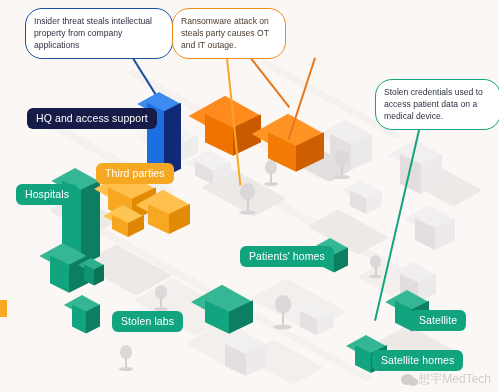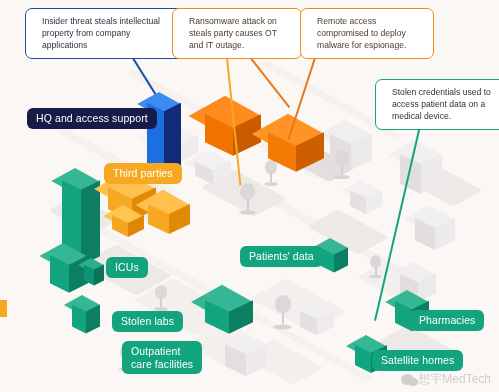--- a/index.html
+++ b/index.html
@@ -29,22 +29,22 @@
   
   .pill{position:absolute;border-radius:6px;color:#fff;
         font-size:10.5px;line-height:12.5px;padding:4px 9px;white-space:pre;
         letter-spacing:.1px;}
   .pill.teal{background:#12A37F;}
   .pill.navy{background:#161B47;}
   .pill.amber{background:#F7A823;}
   .pill.orange{background:#F07300;}
 
   
-  .callout{position:absolute;background:#FFFFFF;border-radius:7px;
-           font-size:8.6px;line-height:12.2px;padding:6px 16px;}
+  .callout{position:absolute;background:#FFFFFF;border-radius:17px;
+           font-size:8.6px;line-height:12.2px;padding:6px 8px;}
   .callout.blue{border:1.4px solid #1C4FA1;color:#2D3142;}
   .callout.org{border:1.4px solid #F08C1A;color:#4A3B2C;}
   .callout.grn{border:1.4px solid #12A37F;color:#2D3142;}
 
   
   .ln{position:absolute;transform-origin:0 0;height:1.6px;}
   .ln.blue{background:#1C4FA1;}
   .ln.org{background:#E8761A;}
   .ln.amb{background:#F7A823;}
   .ln.grn{background:#12A37F;}
@@ -291,40 +291,37 @@
 
     <div class="ln org" style="left:316px;top:58px;width:86px;transform:rotate(108deg);"></div>
 
     <div class="ln grn" style="left:421px;top:126px;width:200px;transform:rotate(103deg);"></div>
   </div>
 
   <div class="callout blue" style="left:25px;top:8px;width:130px;">Insider threat steals intellectual property from company applications</div>
 
   <div class="callout org" style="left:172px;top:8px;width:96px;">Ransomware attack on steals party causes OT and IT outage.</div>
 
-  <div class="callout org" style="left:300px;top:8px;width:100px;">Remote access compromised to deploy malware for espionage.</div>
 
   <div class="callout grn" style="left:375px;top:79px;width:108px;">Stolen credentials used to access patient data on a medical device.</div>
 
   <div class="pill navy" style="left:27px;top:108px;">HQ and access support</div>
 
-  <div class="pill amber" style="left:104px;top:163px;">Third parties</div>
-
-
-
-  <div class="pill teal" style="left:106px;top:257px;">ICUs</div>
-
-  <div class="pill teal" style="left:240px;top:246px;">Patients' data</div>
+  <div class="pill amber" style="left:96px;top:163px;">Third parties</div>
+
+  <div class="pill teal" style="left:16px;top:184px;">Hospitals</div>
+
+
+
+  <div class="pill teal" style="left:240px;top:246px;">Patients' homes</div>
 
   <div class="pill teal" style="left:112px;top:311px;">Stolen labs</div>
 
-  <div class="pill teal" style="left:122px;top:341px;">Outpatient
-care facilities</div>
-
-  <div class="pill teal" style="left:410px;top:310px;">Pharmacies</div>
+
+  <div class="pill teal" style="left:410px;top:310px;">Satellite</div>
 
   <div class="pill teal" style="left:372px;top:350px;">Satellite homes</div>
 
   <div id="edge-chip"></div>
 
   <div id="watermark">
     <span class="wx"></span>
     <span>想宇MedTech</span>
   </div>
 

